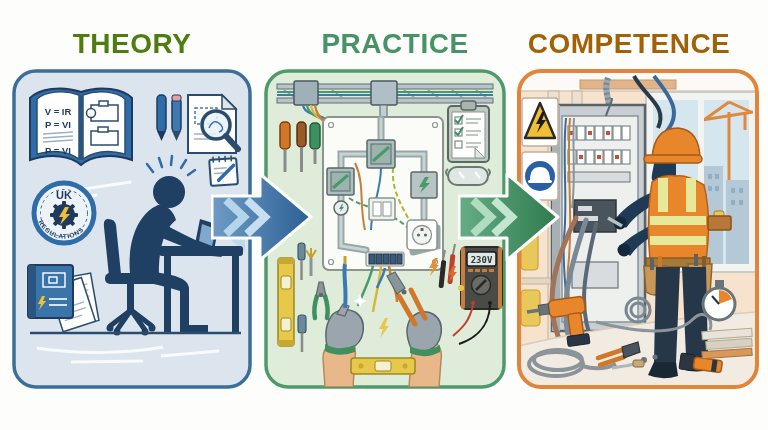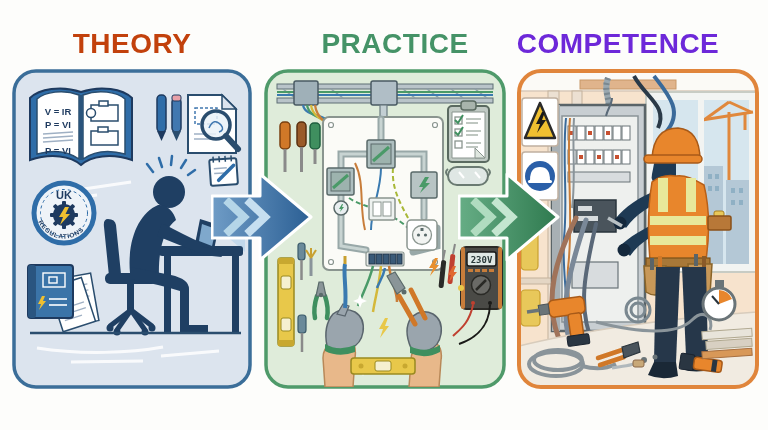--- a/index.html
+++ b/index.html
@@ -10,23 +10,23 @@
   .panel{position:absolute;}
   .arrow{position:absolute;z-index:5;}
   svg text{font-family:"Liberation Sans",sans-serif;}
   .seg{font-family:"DejaVu Sans Mono",monospace;font-weight:bold;}
 </style>
 </head>
 <body>
 
 <div id="canvas">
 
-  <div class="title" style="left:11px;width:242px;color:#c2410c">THEORY</div>
+  <div class="title" style="left:11px;width:242px;color:#4d7c0f">THEORY</div>
   <div class="title" style="left:273px;width:244px;color:#459367">PRACTICE</div>
-  <div class="title" style="left:496px;width:244px;color:#6d28d9">COMPETENCE</div>
+  <div class="title" style="left:507px;width:244px;color:#a16207">COMPETENCE</div>
 
   <svg class="panel" style="left:11px;top:68px" width="242" height="322" viewBox="0 0 242 322">
     <rect x="3" y="3" width="236" height="316" rx="22" fill="#dce4ee" stroke="#3b6e99" stroke-width="3.5"></rect>
 
     <g stroke="#ffffff" stroke-width="3" fill="none" opacity="0.85">
       <path d="M66,122 L120,114"></path>
         <path d="M46,132 L86,127"></path>
       <path d="M26,280 C70,287 120,285 152,279"></path>
       <path d="M60,294 L132,293"></path>
         <path d="M150,288 L208,283"></path>

